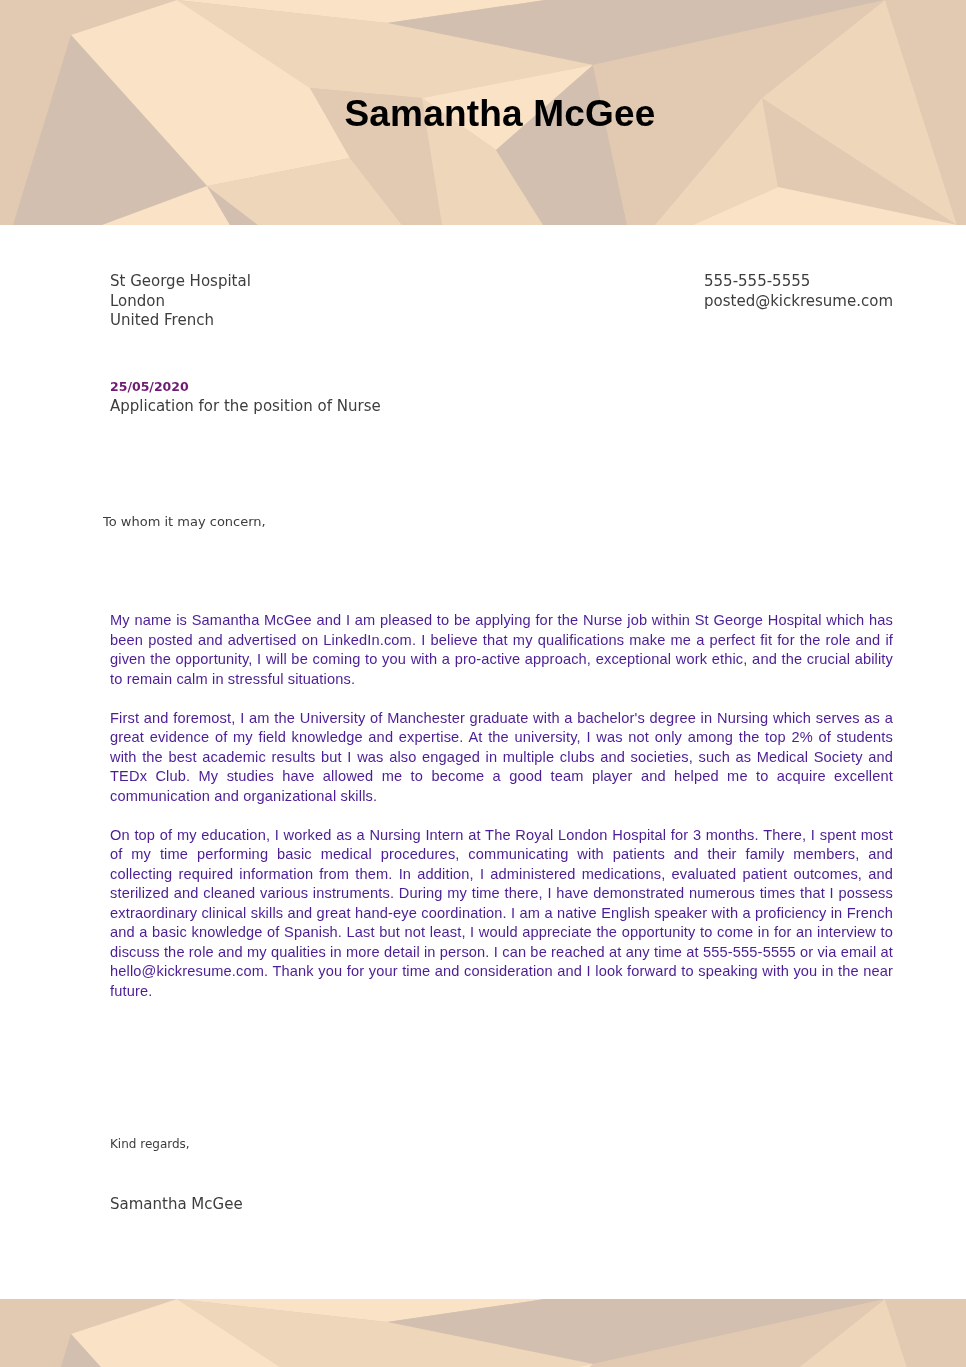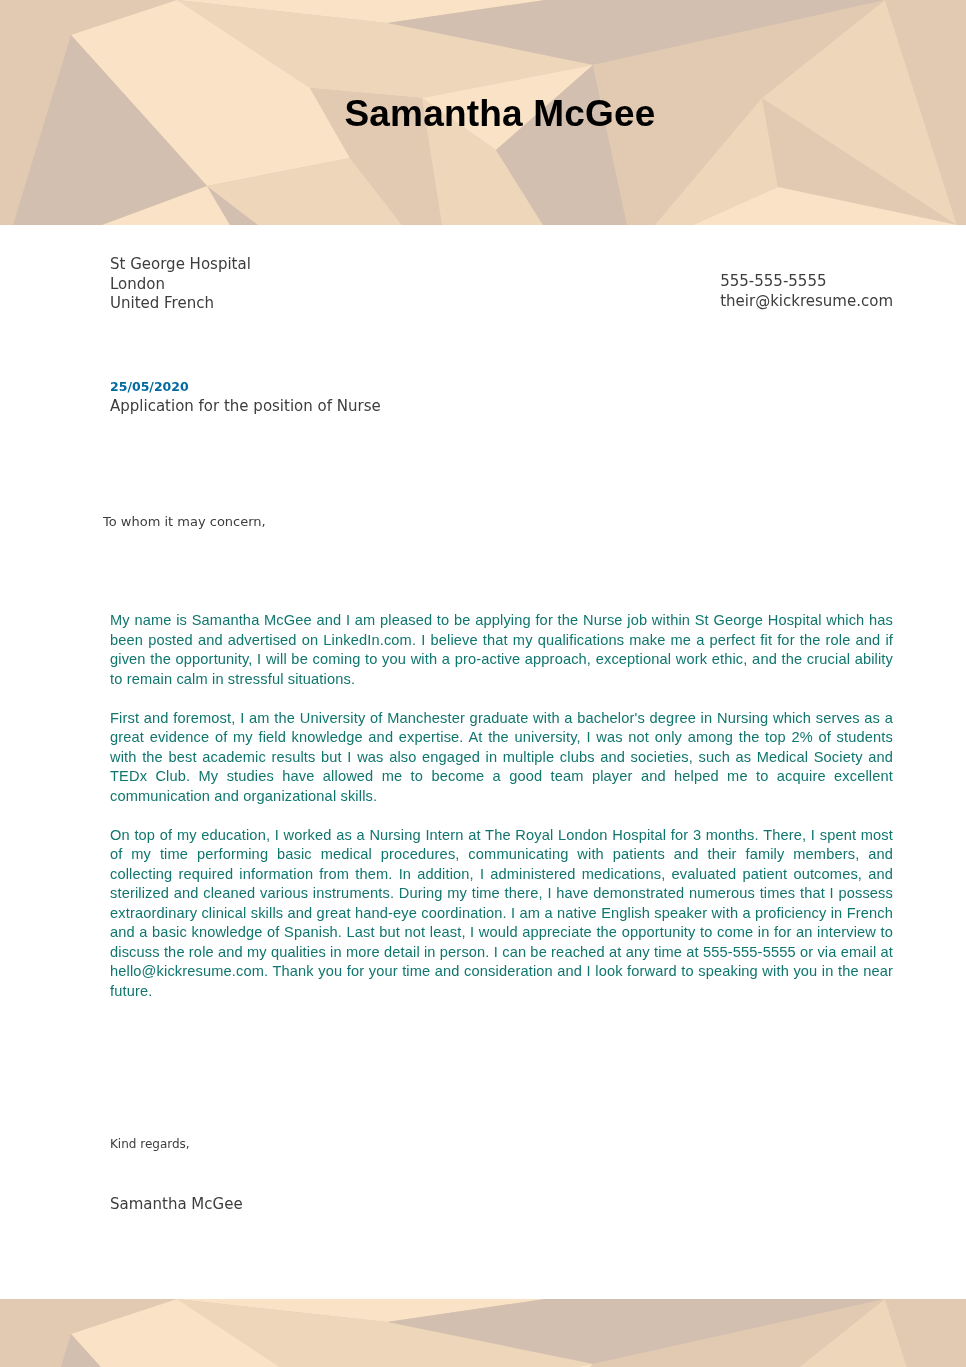--- a/index.html
+++ b/index.html
@@ -9,30 +9,30 @@
   }
   .banner { position: absolute; left: 0; width: 966px; height: 225px; overflow: hidden; }
   .banner.top { top: 0; }
   .banner.bottom { top: 1299px; height: 68px; }
   .banner svg { position: absolute; left: 0; top: 0; width: 966px; height: 225px; }
   .name {
     position: absolute; top: 93px; left: 0; width: 1000px; text-align: center;
     font-family: "Liberation Sans", sans-serif; font-weight: 700; font-size: 37px;
     color: #000000; letter-spacing: 0.2px; margin: 0;
   }
-  .addr { position: absolute; top: 255px; left: 110px; font-size: 15px; line-height: 19.5px; }
+  .addr { position: absolute; top: 272px; left: 110px; font-size: 15px; line-height: 19.5px; }
   .contact { position: absolute; top: 272px; right: 73px; text-align: left; font-size: 15px; line-height: 19.5px; }
   .line { display: block; white-space: nowrap; }
-  .date { position: absolute; top: 379px; left: 110px; font-size: 12.5px; font-weight: 700; color: #0369a1; }
+  .date { position: absolute; top: 379px; left: 110px; font-size: 12.5px; font-weight: 700; color: #701a75; }
   .subject { position: absolute; top: 397px; left: 110px; font-size: 15px; text-align: center; }
   .greeting { position: absolute; top: 514px; left: 103px; font-size: 13px; }
   .body-text { position: absolute; top: 611px; left: 110px; width: 783px; }
   .body-text p {
     margin: 0 0 19.5px 0; font-size: 14.6px; line-height: 19.5px; text-align: justify;
-    font-family: "Liberation Sans", sans-serif; letter-spacing: 0.15px; color: #0f766e;
+    font-family: "Liberation Sans", sans-serif; letter-spacing: 0.15px; color: #4c1d95;
   }
   .closing { position: absolute; top: 1137px; left: 110px; font-size: 12px; }
   .signature { position: absolute; top: 1195px; left: 110px; font-size: 15px; }
 </style>
 </head>
 <body>
 
 <div class="banner top">
   <svg viewBox="0 0 966 225" preserveAspectRatio="none">
     <rect x="0" y="0" width="966" height="225" fill="#e1c9b2"></rect>
@@ -69,21 +69,21 @@
 </div>
 
 <div class="addr">
   <span class="line">St George Hospital</span>
   <span class="line">London</span>
   <span class="line">United French</span>
 </div>
 
 <div class="contact">
   <span class="line">555-555-5555</span>
-  <span class="line">their@kickresume.com</span>
+  <span class="line">posted@kickresume.com</span>
 </div>
 
 <div class="date">25/05/2020</div>
 <div class="subject">Application for the position of Nurse</div>
 
 <div class="greeting">To whom it may concern,</div>
 
 <div class="body-text">
   <p>My name is Samantha McGee and I am pleased to be applying for the Nurse job within St George Hospital which has been posted and advertised on LinkedIn.com. I believe that my qualifications make me a perfect fit for the role and if given the opportunity, I will be coming to you with a pro-active approach, exceptional work ethic, and the crucial ability to remain calm in stressful situations.</p>
   <p>First and foremost, I am the University of Manchester graduate with a bachelor's degree in Nursing which serves as a great evidence of my field knowledge and expertise. At the university, I was not only among the top 2% of students with the best academic results but I was also engaged in multiple clubs and societies, such as Medical Society and TEDx Club. My studies have allowed me to become a good team player and helped me to acquire excellent communication and organizational skills.</p>

